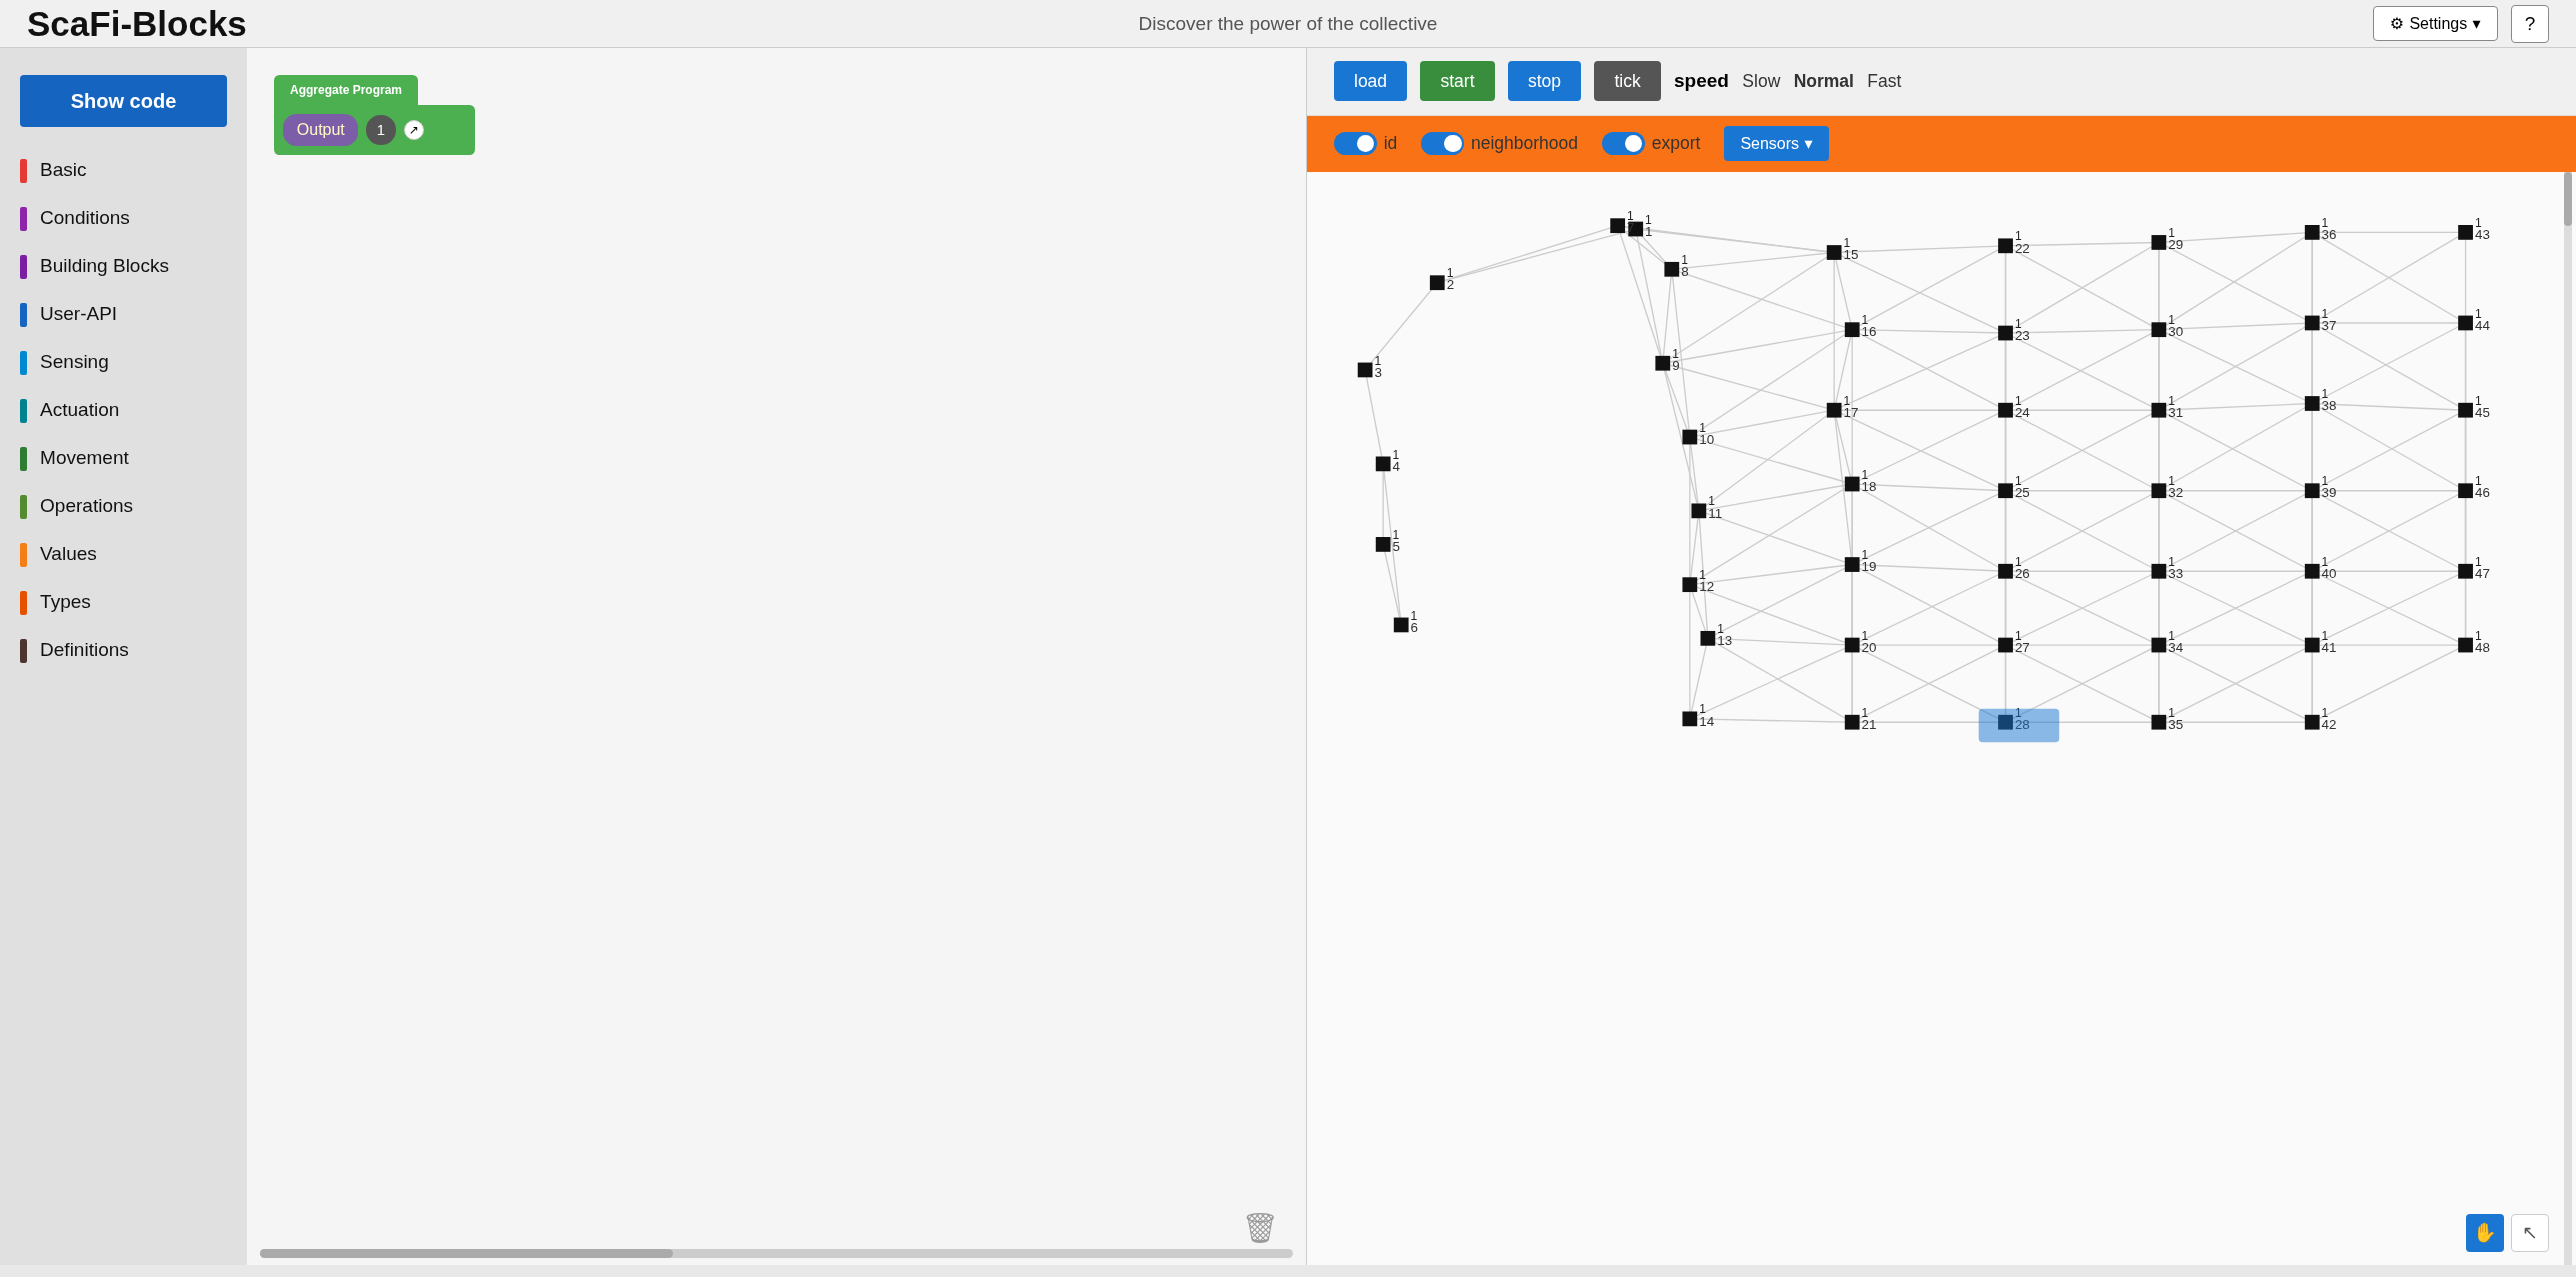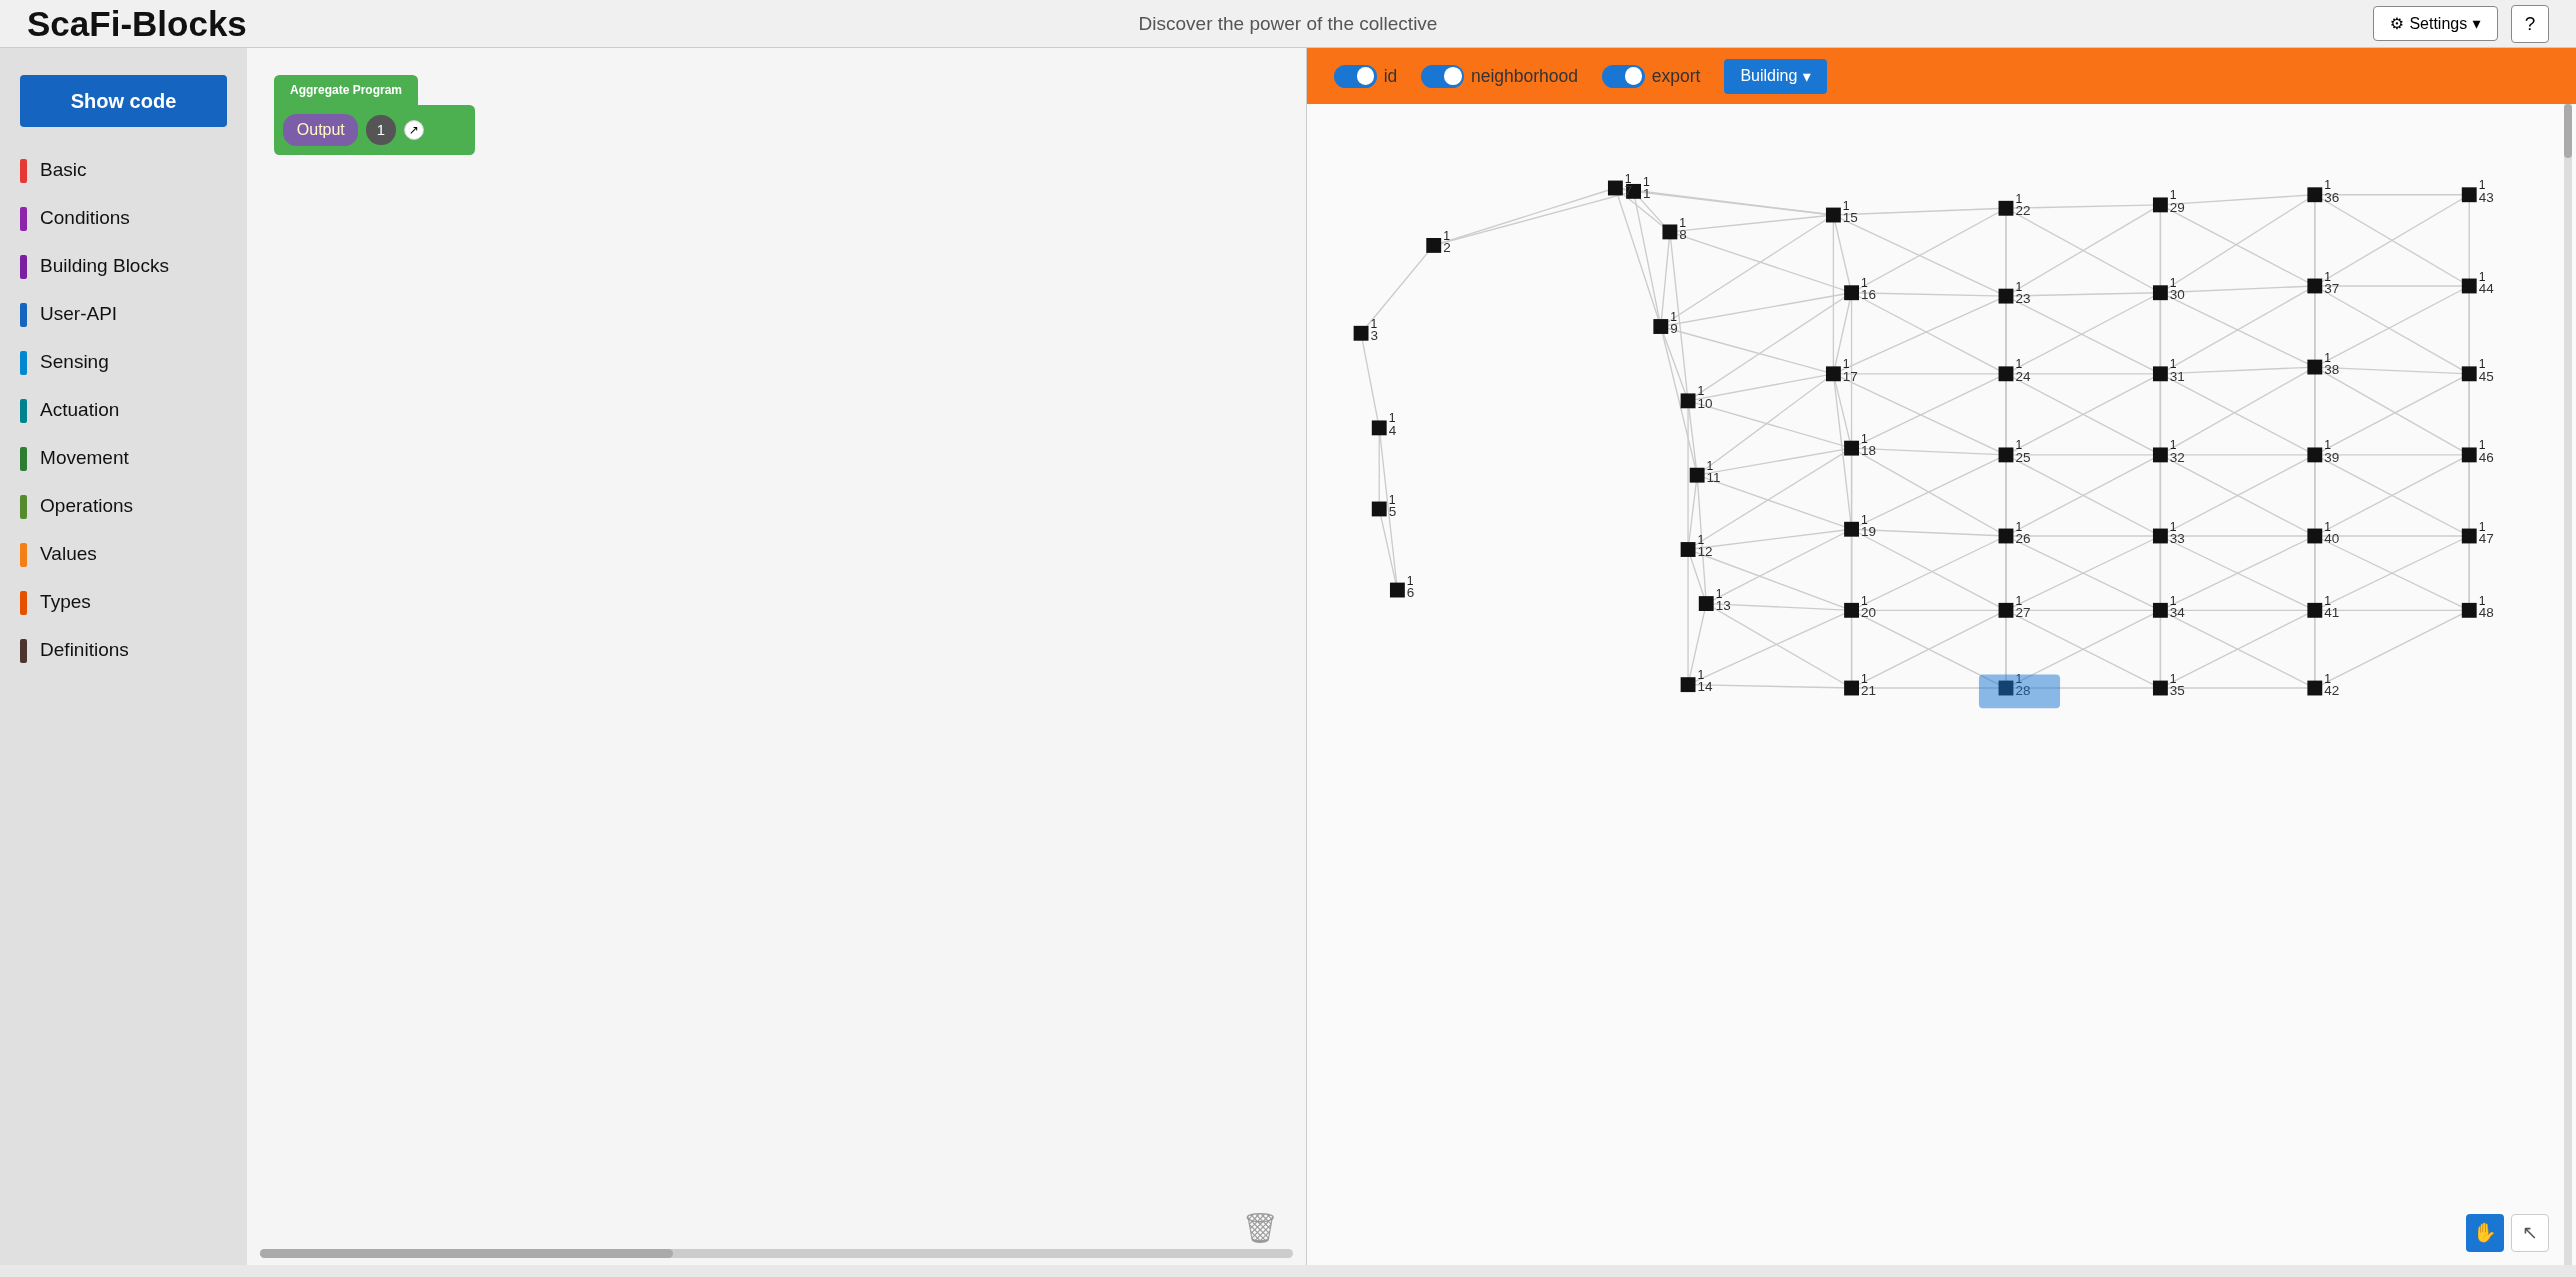--- a/index.html
+++ b/index.html
@@ -366,20 +366,30 @@
       </div>
     </div>
     <div class="trash-icon">🗑</div>
     <div class="canvas-scroll">
       <div class="canvas-scroll-thumb"></div>
     </div>
   </div>
 
   <div class="viz-panel">
 
+    <div class="viz-controls">
+      <button class="btn-load">load</button>
+      <button class="btn-start">start</button>
+      <button class="btn-stop">stop</button>
+      <button class="btn-tick">tick</button>
+      <span class="speed-label">speed</span>
+      <span class="speed-option">Slow</span>
+      <span class="speed-option active">Normal</span>
+      <span class="speed-option">Fast</span>
+    </div>
 
     <div class="viz-sub-controls">
       <div class="toggle-switch">
         <div class="toggle-track">
           <div class="toggle-knob"></div>
         </div>
         <span class="toggle-label">id</span>
       </div>
       <div class="toggle-switch">
         <div class="toggle-track">
@@ -387,21 +397,21 @@
         </div>
         <span class="toggle-label">neighborhood</span>
       </div>
       <div class="toggle-switch">
         <div class="toggle-track">
           <div class="toggle-knob"></div>
         </div>
         <span class="toggle-label">export</span>
       </div>
       <button class="sensors-btn">
-        <span>Building</span>
+        <span>Sensors</span>
         <span>▾</span>
       </button>
     </div>
 
     <div class="network-viz">
       <svg class="network-svg" id="network-svg" viewBox="0 0 1878 1629" width="1260" height="1093">
           <g>
             <line x1="483.27868852459017" y1="85" x2="187.54098360655738" y2="165" stroke="#ccc" stroke-width="2"></line>
             <line x1="483.27868852459017" y1="85" x2="456.39344262295083" y2="80" stroke="#ccc" stroke-width="2"></line>
             <line x1="483.27868852459017" y1="85" x2="537.0491803278688" y2="145" stroke="#ccc" stroke-width="2"></line>

